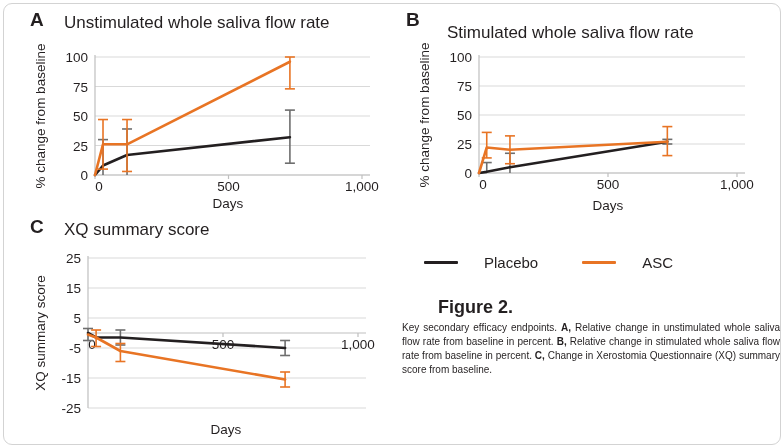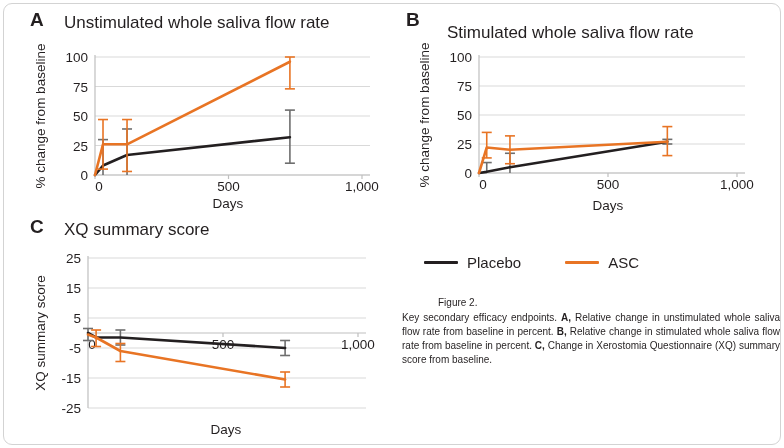--- a/index.html
+++ b/index.html
@@ -11,25 +11,25 @@
     position:absolute;left:3px;top:3px;right:3px;bottom:3px;
     border:1.5px solid #d3d3d3;border-radius:9px;pointer-events:none;
   }
   .panel-letter{position:absolute;font-size:19px;font-weight:700;letter-spacing:.5px;}
   .chart-title{position:absolute;font-size:17px;white-space:nowrap;}
   .axis-label{position:absolute;font-size:13.5px;white-space:nowrap;transform:translate(-50%,-50%);}
   .axis-label.vert{transform:translate(-50%,-50%) rotate(-90deg);}
   .chart-svg{position:absolute;}
   .chart-svg text{font-family:"Liberation Sans",sans-serif;fill:#231f20;}
   .legend{position:absolute;display:flex;gap:44px;align-items:center;}
-  .legend-item{display:flex;align-items:center;gap:9px;}
+  .legend-item{display:flex;align-items:center;gap:26px;}
   .legend-line{display:inline-block;width:34px;height:3.5px;border-radius:1px;}
   .legend-label{font-size:15px;}
   .caption{position:absolute;width:378px;}
-  .caption-title{font-size:10px;font-weight:400;margin-bottom:3px;padding-left:36px;}
+  .caption-title{font-size:18px;font-weight:700;margin-bottom:3px;padding-left:36px;}
   .caption-body{font-size:10px;line-height:1.4;text-align:justify;}
   .caption-body b{font-weight:700;}
 </style>
 </head>
 <body>
 
 <div class="frame">
   <div class="outer-border"></div>
 
   <div class="panel-letter" style="left:30px;top:9px">A</div>

